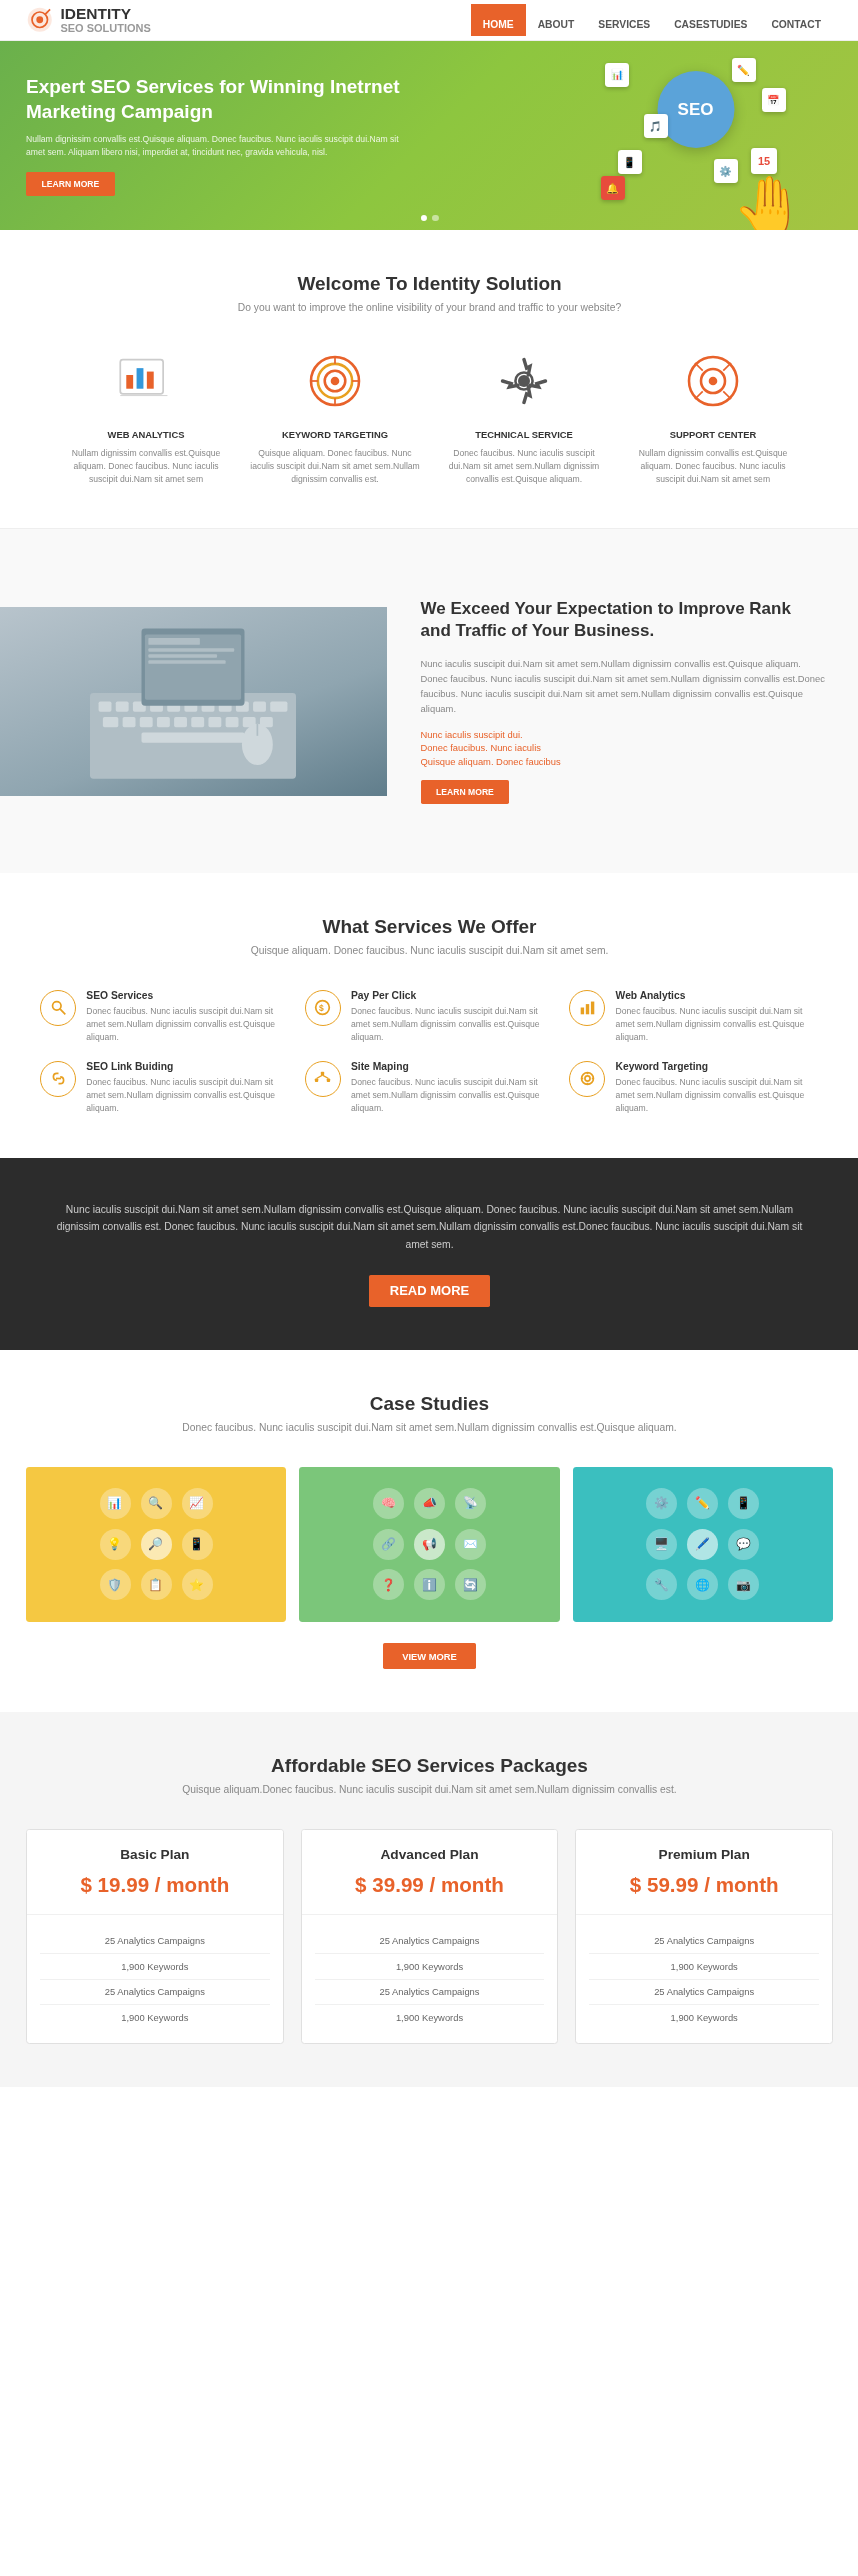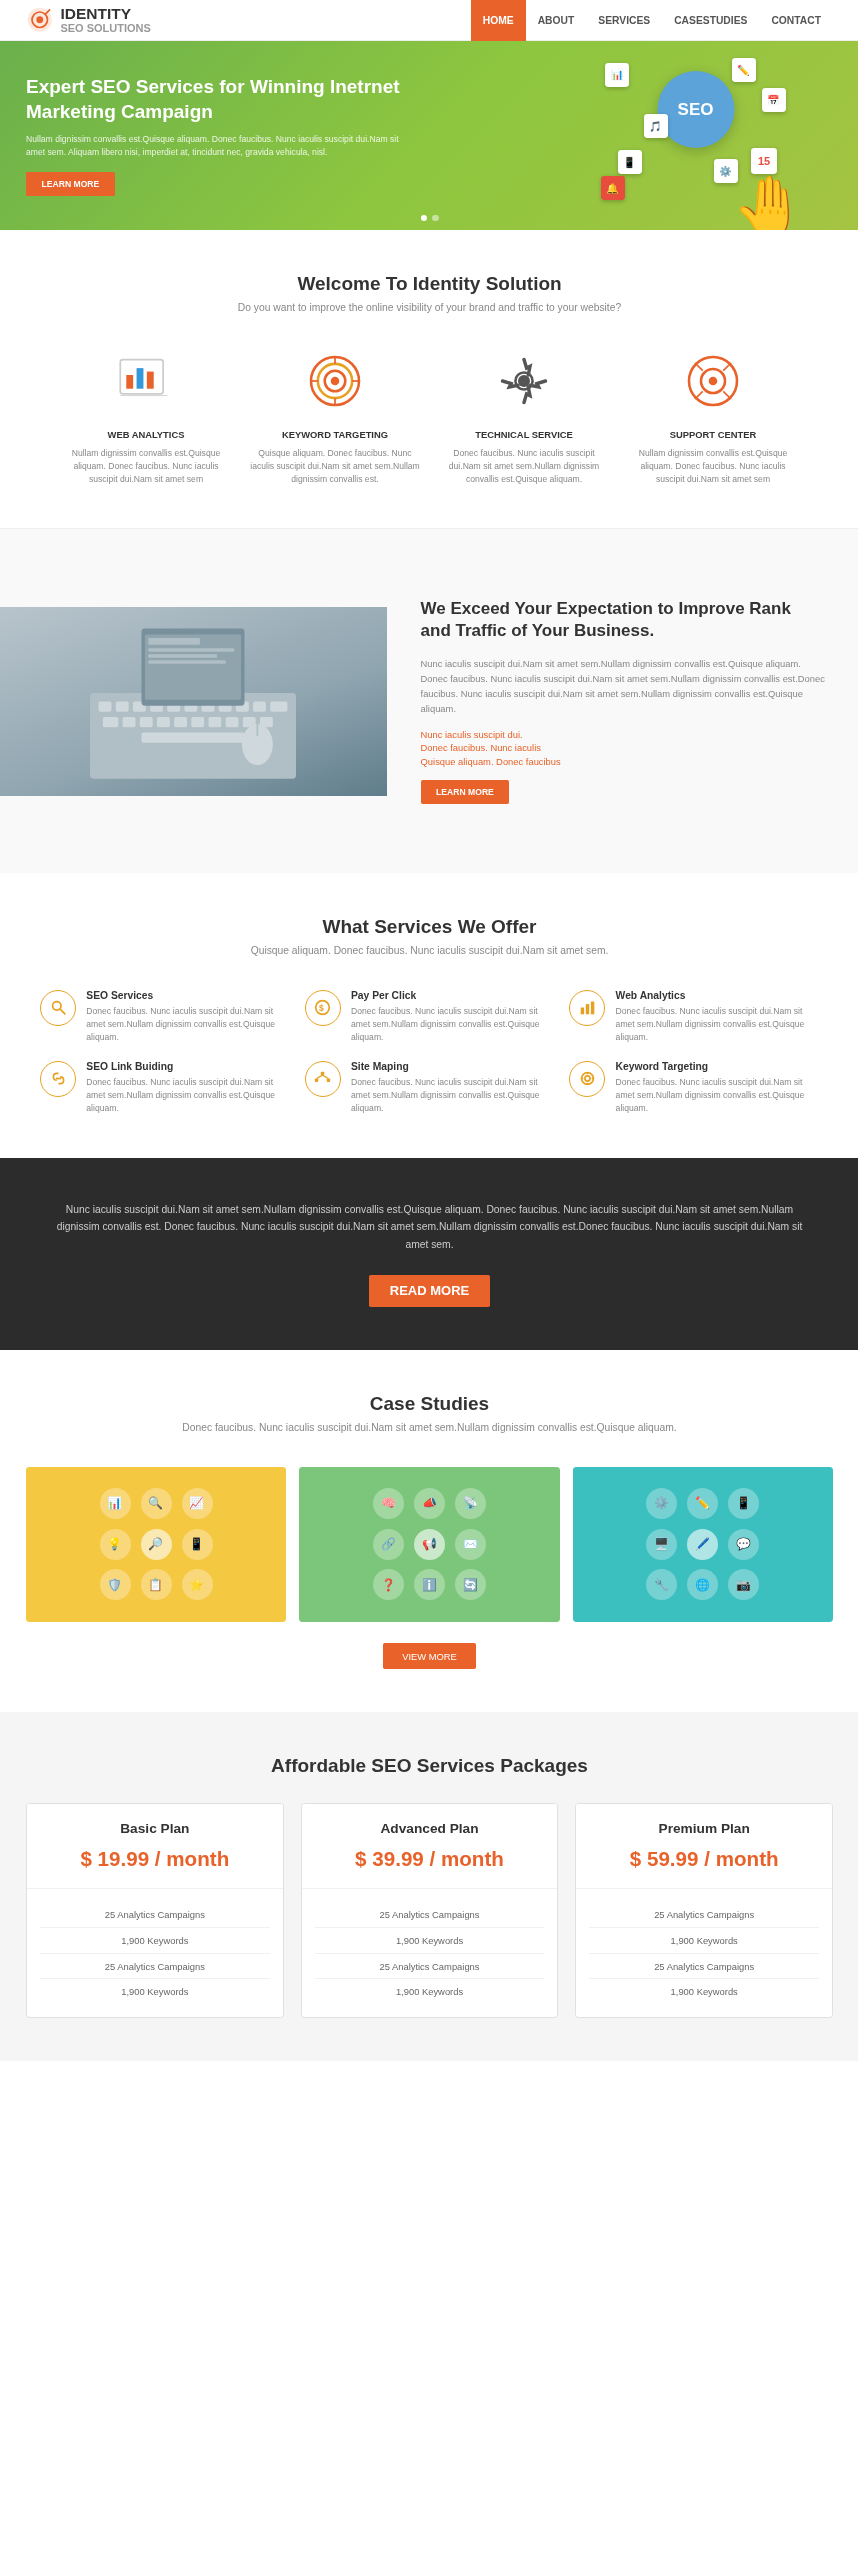--- a/index.html
+++ b/index.html
@@ -15,21 +15,21 @@
       background: #fff;
       border-bottom: 0.9px solid #eee;
     }
     .nav-logo { display: flex; align-items: center; gap: 6.9px; }
     .logo-icon { width: 27.5px; height: 27.5px; }
     .logo-text { font-size: 15.5px; font-weight: bold; color: #333; line-height: 1; }
     .logo-sub { font-size: 11px; color: #999; display: block; font-weight: bold; }
     .nav-links { display: flex; gap: 0; }
     .nav-link {
       padding: 0 12px;
-      height: 41px;
+      height: 32px;
       line-height: 41px;
       font-size: 10.3px;
       font-weight: bold;
       color: #555;
       cursor: pointer;
       text-transform: uppercase;
     }
     .nav-link.active { background: #e8622a; color: #fff; }
 
     
@@ -302,21 +302,21 @@
     .center-icon {
       background: rgba(255,255,255,0.6);
       color: #555;
     }
     .view-more-btn {
       background: #e8622a;
       color: #fff;
       border: none;
       padding: 7.7px 19px;
       font-size: 9.4px;
-      font-weight: normal;
+      font-weight: bold;
       cursor: pointer;
       text-transform: uppercase;
       border-radius: 1.7px;
     }
 
     
     .pricing-section {
       padding: 43px 26px;
       background: #f5f5f5;
       text-align: center;
@@ -699,20 +699,21 @@
         <div class="case-icon">🌐</div>
         <div class="case-icon">📷</div>
       </div>
     </div>
   </div>
   <button class="view-more-btn">VIEW MORE</button>
 </section>
 
 <section class="pricing-section">
   <h2 class="section-title">Affordable SEO Services Packages</h2>
+  <p class="section-subtitle">Quisque aliquam.Donec faucibus. Nunc iaculis suscipit dui.Nam sit amet sem.Nullam dignissim convallis est.</p>
   <div class="pricing-grid">
 
     <div class="pricing-card">
       <div class="pricing-header">
         <div class="pricing-plan-name">Basic Plan</div>
         <div class="pricing-price">$ 19.99 / month</div>
       </div>
       <div class="pricing-features">
         <div class="pricing-feature">25 Analytics Campaigns</div>
         <div class="pricing-feature">1,900 Keywords</div>

